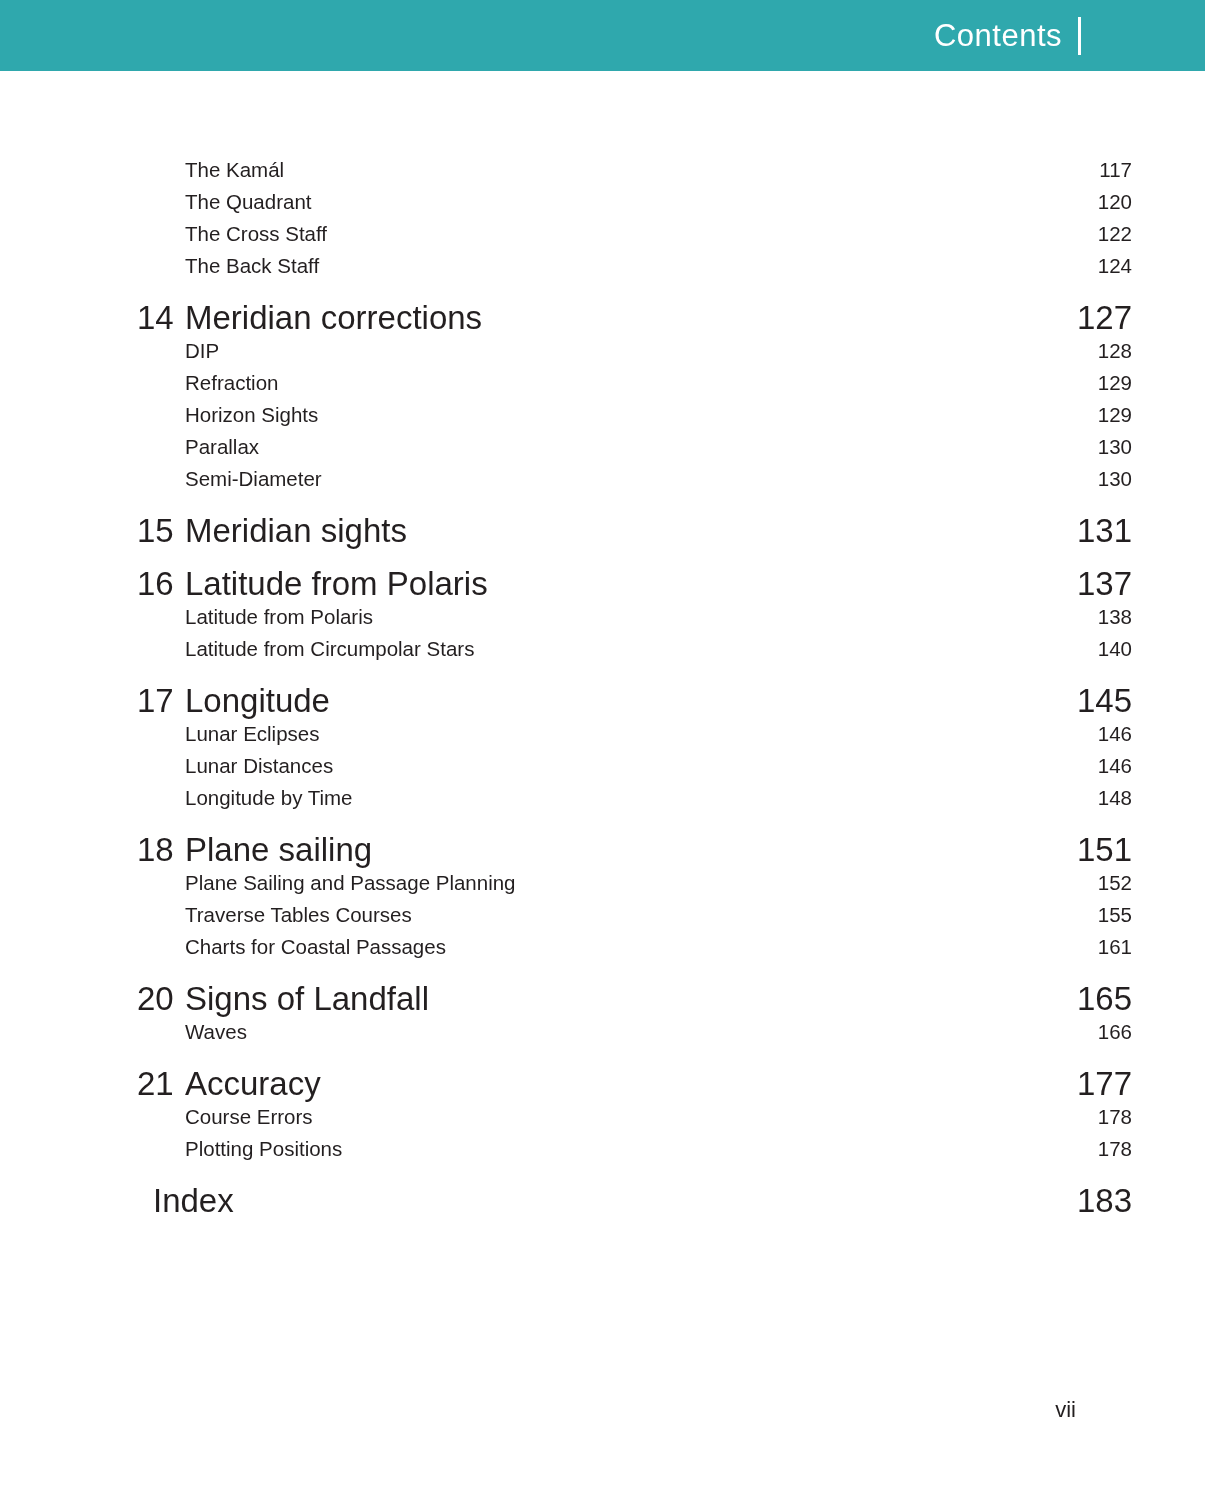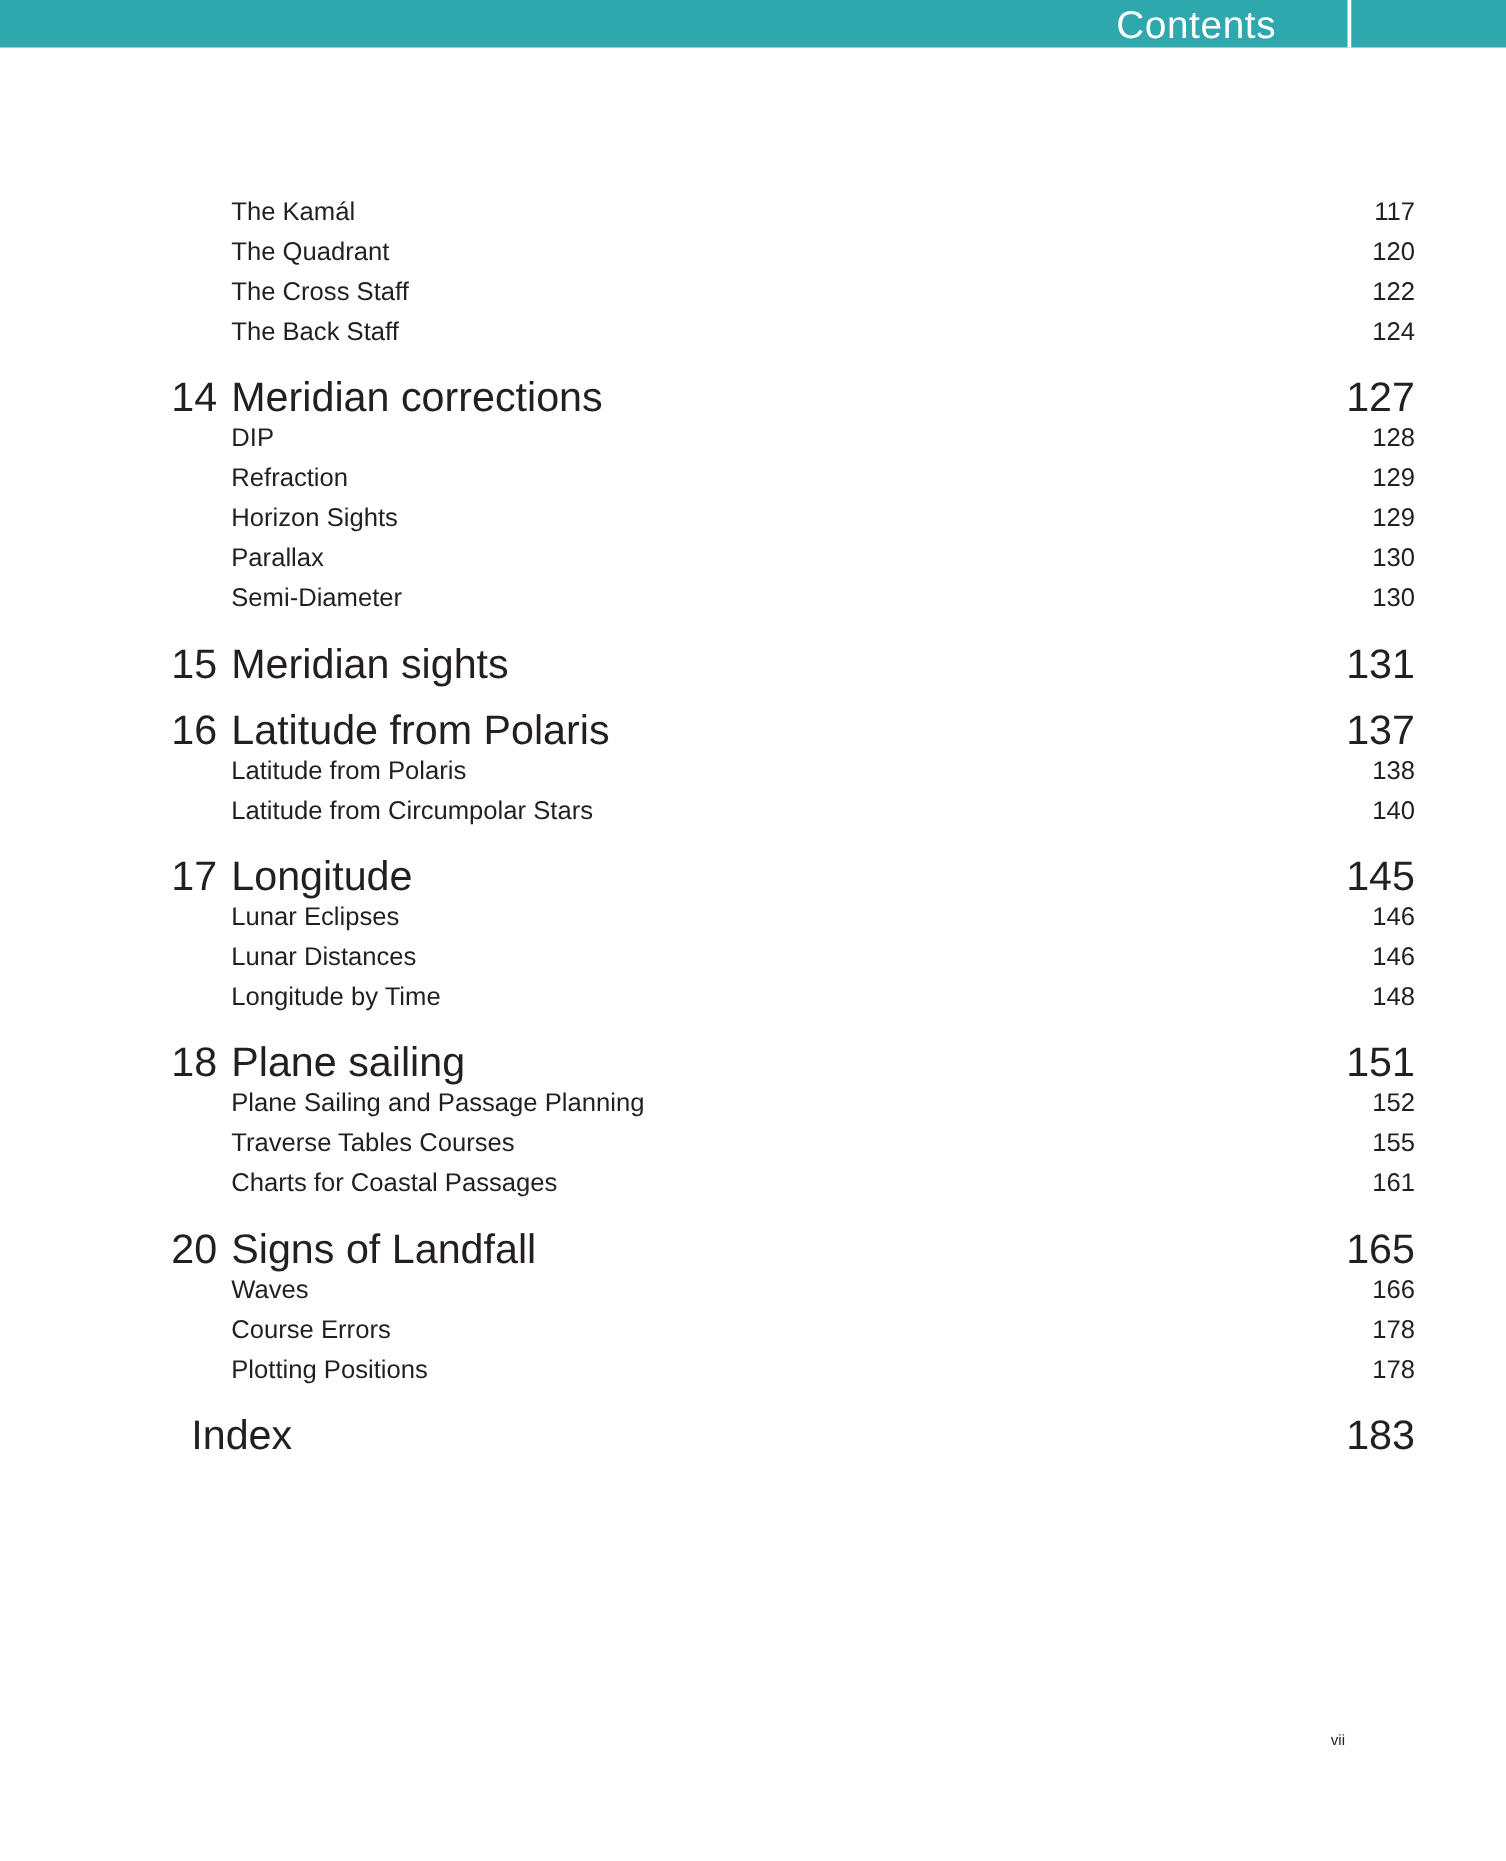--- a/index.html
+++ b/index.html
@@ -16,26 +16,25 @@
     width: 1205px;
     height: 1489px;
     background: #ffffff;
     overflow: hidden;
   }
   
   .topbar {
     position: absolute;
     top: 0; left: 0;
     width: 100%;
-    height: 38px;
+    height: 71px;
     background: #2fa8ad;
     display: flex;
     align-items: center;
     justify-content: flex-end;
-    gap: 41px;
   }
   .topbar-title {
     color: #ffffff;
     font-size: 31px;
     font-weight: 400;
     letter-spacing: 0.5px;
     margin-right: 16px;
     line-height: 1;
   }
   .topbar-divider {
@@ -80,22 +79,22 @@
     line-height: 32px;
     padding-left: 48px;
   }
   .section.no-head .sub-row:first-child {
     margin-top: 0;
   }
   
   .folio {
     position: absolute;
     right: 129px;
-    bottom: 90px;
-    font-size: 12px;
+    bottom: 66px;
+    font-size: 22px;
     color: #231f20;
   }
 </style>
 </head>
 <body>
 
 <div class="page">
 
   <header class="topbar">
     <span class="topbar-title">Contents</span>
@@ -215,20 +214,25 @@
           <span class="chapter-num">20</span>
           <span class="row-title">Signs of Landfall</span>
           <span class="row-page">165</span>
         </div>
         <div class="sub-row">
           <span class="row-title">Waves</span>
           <span class="row-page">166</span>
         </div>
       </div>
       <div class="section">
+        <div class="chapter-row">
+          <span class="chapter-num">21</span>
+          <span class="row-title">Accuracy</span>
+          <span class="row-page">177</span>
+        </div>
         <div class="sub-row">
           <span class="row-title">Course Errors</span>
           <span class="row-page">178</span>
         </div>
         <div class="sub-row">
           <span class="row-title">Plotting Positions</span>
           <span class="row-page">178</span>
         </div>
       </div>
       <div class="section">

